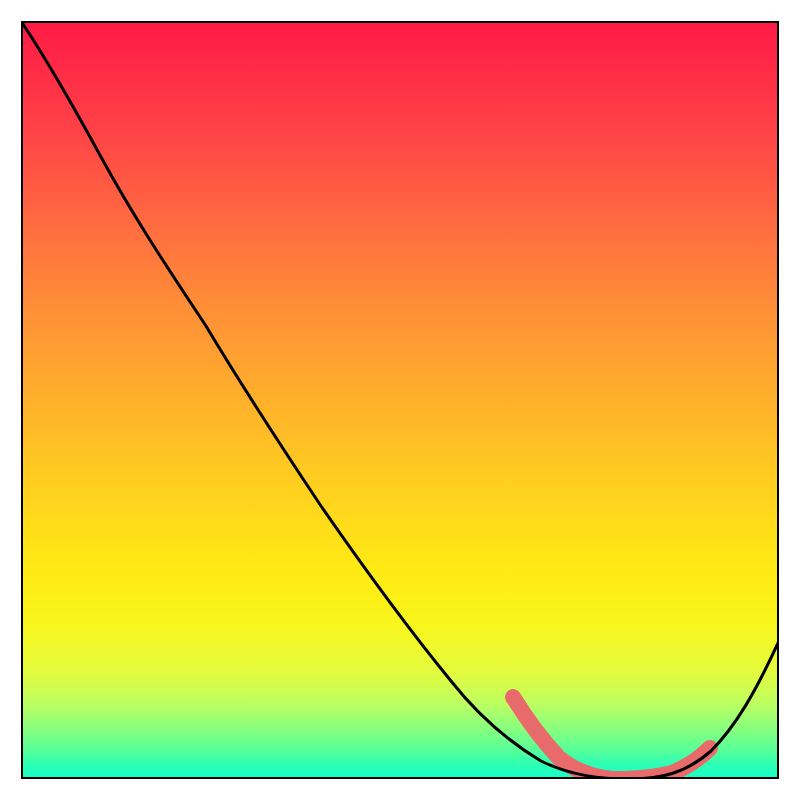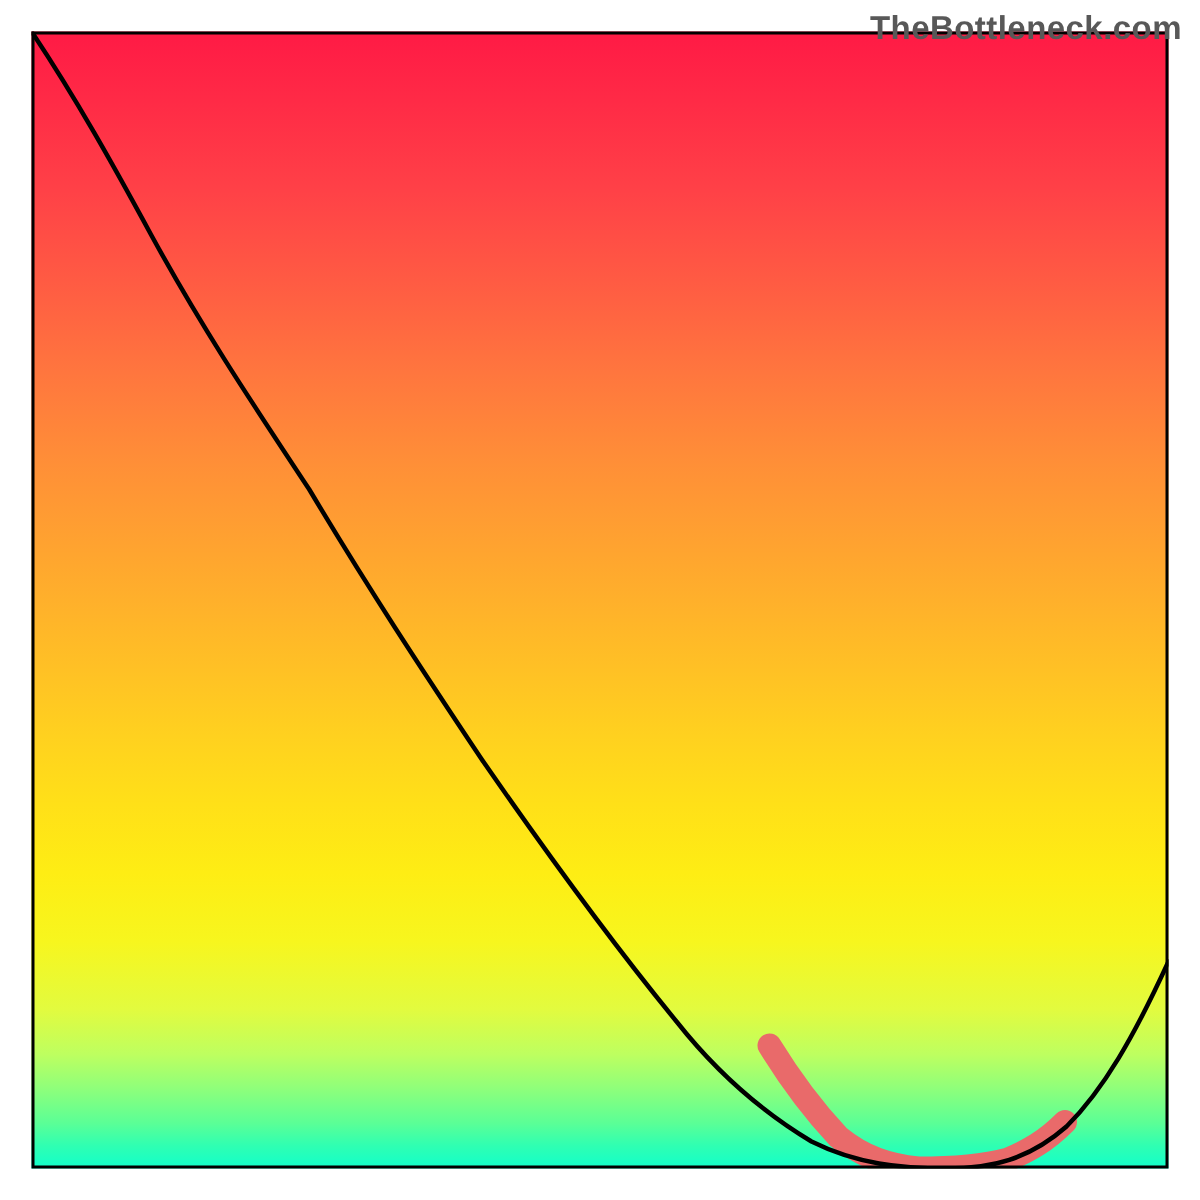--- a/index.html
+++ b/index.html
@@ -74,21 +74,20 @@
     width: 758px;
     height: 758px;
     z-index: 8;
     pointer-events: none;
   }
 </style>
 </head>
 <body>
 
 <div class="chart-container">
-  <div class="watermark">TheBottleneck.com</div>
   <div class="plot"></div>
 
   <svg class="curve" viewBox="0 0 758 758" preserveAspectRatio="none">
 
     <path d="M 492 676
          C 508 702, 522 720, 538 737
          C 555 751, 572 756, 591 758
          C 612 758, 632 757, 651 752
          C 665 746, 676 740, 689 727" fill="none" stroke="#e96a6a" stroke-width="16" stroke-linecap="round" stroke-linejoin="round"></path>
 

